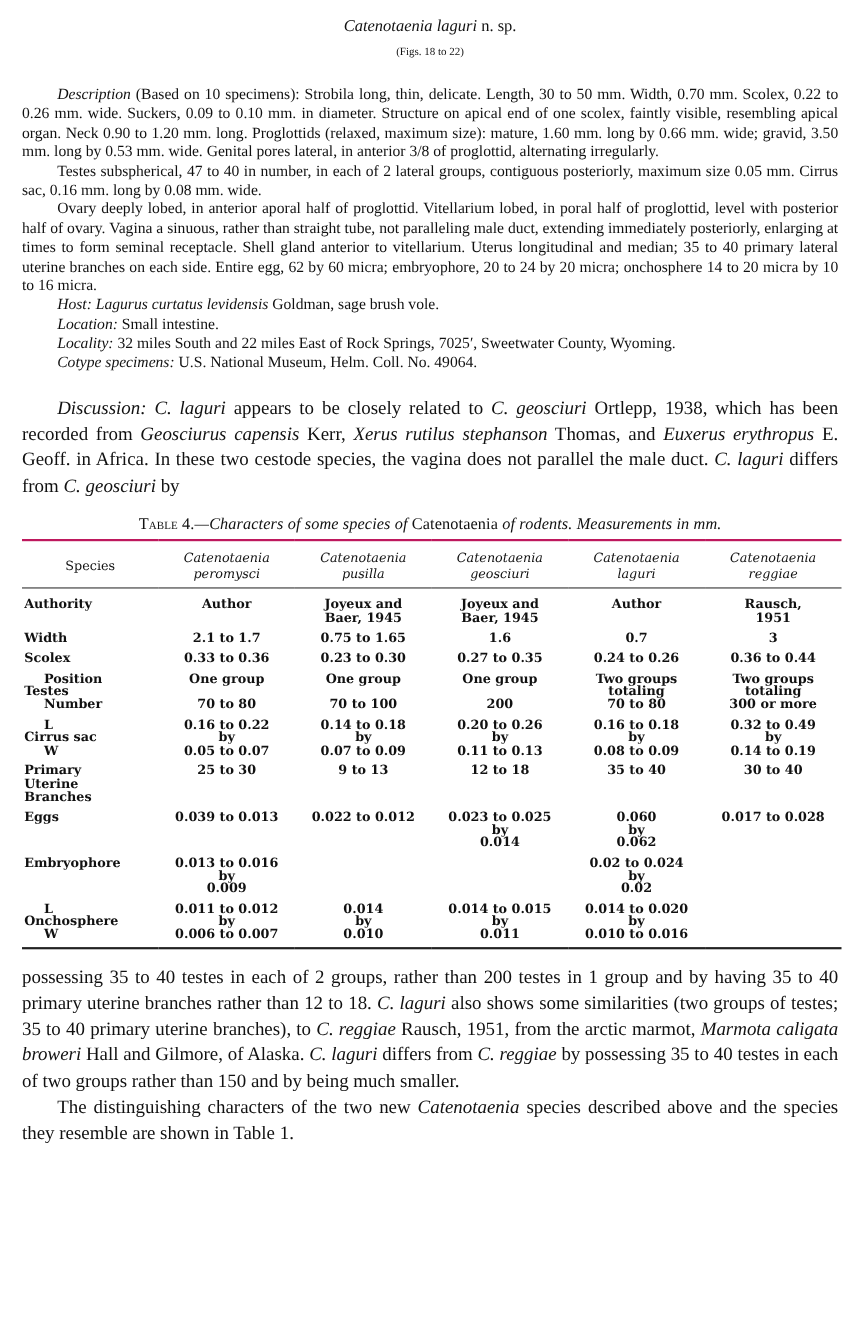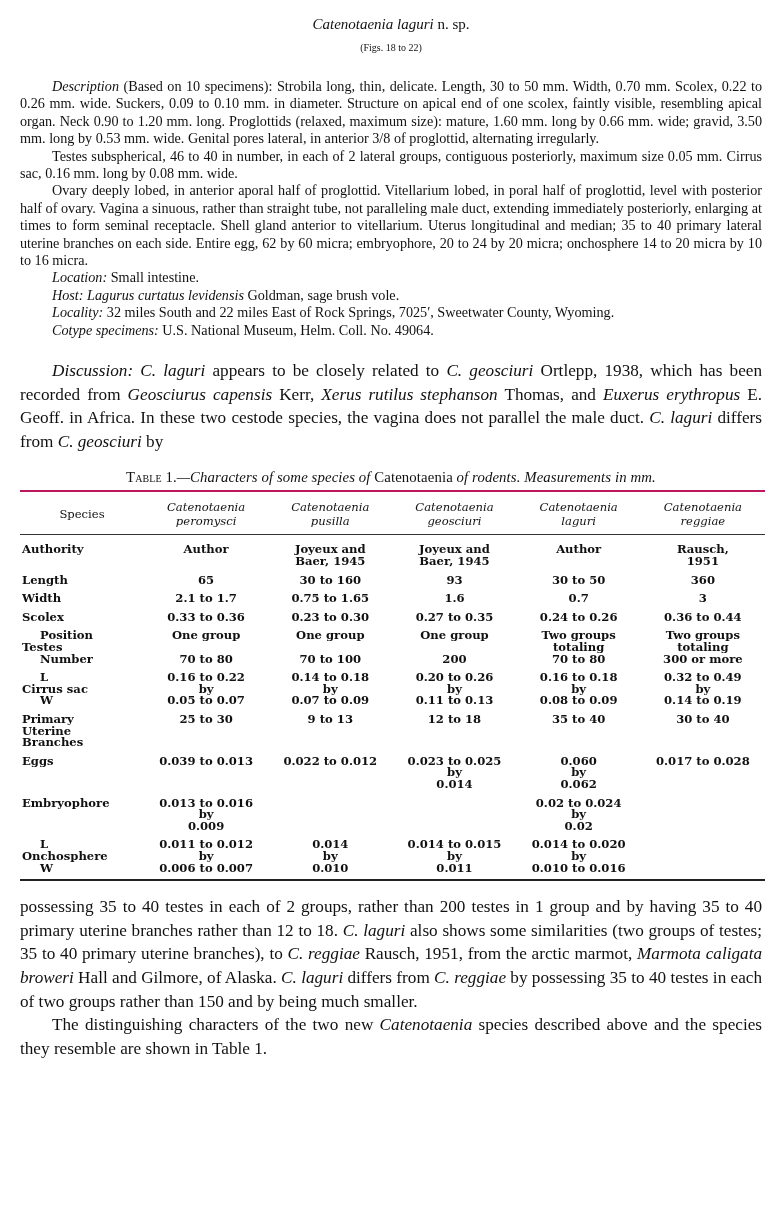--- a/index.html
+++ b/index.html
@@ -29,36 +29,36 @@
 </head>
 <body>
 
 <div class="page">
 
   <div class="title"><i>Catenotaenia laguri</i><span> n. sp.</span></div>
   <div class="subtitle">(Figs. 18 to 22)</div>
 
   <div class="desc">
     <p><i>Description</i><span> (Based on 10 specimens): Strobila long, thin, delicate. Length, 30 to 50 mm. Width, 0.70 mm. Scolex, 0.22 to 0.26 mm. wide. Suckers, 0.09 to 0.10 mm. in diameter. Structure on apical end of one scolex, faintly visible, resembling apical organ. Neck 0.90 to 1.20 mm. long. Proglottids (relaxed, maximum size): mature, 1.60 mm. long by 0.66 mm. wide; gravid, 3.50 mm. long by 0.53 mm. wide. Genital pores lateral, in anterior 3/8 of proglottid, alternating irregularly.</span></p>
-    <p>Testes subspherical, 46 to 40 in number, in each of 2 lateral groups, contiguous posteriorly, maximum size 0.05 mm. Cirrus sac, 0.16 mm. long by 0.08 mm. wide.</p>
+    <p>Testes subspherical, 47 to 40 in number, in each of 2 lateral groups, contiguous posteriorly, maximum size 0.05 mm. Cirrus sac, 0.16 mm. long by 0.08 mm. wide.</p>
     <p>Ovary deeply lobed, in anterior aporal half of proglottid. Vitellarium lobed, in poral half of proglottid, level with posterior half of ovary. Vagina a sinuous, rather than straight tube, not paralleling male duct, extending immediately posteriorly, enlarging at times to form seminal receptacle. Shell gland anterior to vitellarium. Uterus longitudinal and median; 35 to 40 primary lateral uterine branches on each side. Entire egg, 62 by 60 micra; embryophore, 20 to 24 by 20 micra; onchosphere 14 to 20 micra by 10 to 16 micra.</p>
   </div>
 
   <div class="meta">
+    <p><i>Host:</i> <i>Lagurus curtatus levidensis</i><span> Goldman, sage brush vole.</span></p>
     <p><i>Location:</i><span> Small intestine.</span></p>
-    <p><i>Host:</i> <i>Lagurus curtatus levidensis</i><span> Goldman, sage brush vole.</span></p>
     <p><i>Locality:</i><span> 32 miles South and 22 miles East of Rock Springs, 7025′, Sweetwater County, Wyoming.</span></p>
     <p><i>Cotype specimens:</i><span> U.S. National Museum, Helm. Coll. No. 49064.</span></p>
   </div>
 
   <div class="body discussion">
     <p><i>Discussion:</i> <i>C. laguri</i><span> appears to be closely related to </span><i>C. geosciuri</i><span> Ortlepp, 1938, which has been recorded from </span><i>Geosciurus capensis</i><span> Kerr, </span><i>Xerus rutilus stephanson</i><span> Thomas, and </span><i>Euxerus erythropus</i><span> E. Geoff. in Africa. In these two cestode species, the vagina does not parallel the male duct. </span><i>C. laguri</i><span> differs from </span><i>C. geosciuri</i><span> by</span></p>
   </div>
 
-  <div class="caption"><span class="sc">Table 1.</span><i>—Characters of some species of </i><span>Catenotaenia</span><i> of rodents. Measurements in mm.</i></div>
+  <div class="caption"><span class="sc">Table 4.</span><i>—Characters of some species of </i><span>Catenotaenia</span><i> of rodents. Measurements in mm.</i></div>
 
   <table class="t1">
     <thead>
       <tr>
         <th class="spc"><span>Species</span></th>
         <th><span>Catenotaenia</span><br><span>peromysci</span></th>
         <th><span>Catenotaenia</span><br><span>pusilla</span></th>
         <th><span>Catenotaenia</span><br><span>geosciuri</span></th>
         <th><span>Catenotaenia</span><br><span>laguri</span></th>
         <th><span>Catenotaenia</span><br><span>reggiae</span></th>
@@ -68,28 +68,20 @@
       <tr>
         <td class="lab">Authority</td>
         <td class="ml">Author</td>
         <td class="ml">Joyeux and
 Baer, 1945</td>
         <td class="ml">Joyeux and
 Baer, 1945</td>
         <td class="ml">Author</td>
         <td class="ml">Rausch,
 1951</td>
-      </tr>
-      <tr>
-        <td class="lab">Length</td>
-        <td>65</td>
-        <td>30 to 160</td>
-        <td>93</td>
-        <td>30 to 50</td>
-        <td>360</td>
       </tr>
       <tr>
         <td class="lab">Width</td>
         <td>2.1 to 1.7</td>
         <td>0.75 to 1.65</td>
         <td>1.6</td>
         <td>0.7</td>
         <td>3</td>
       </tr>
       <tr>

